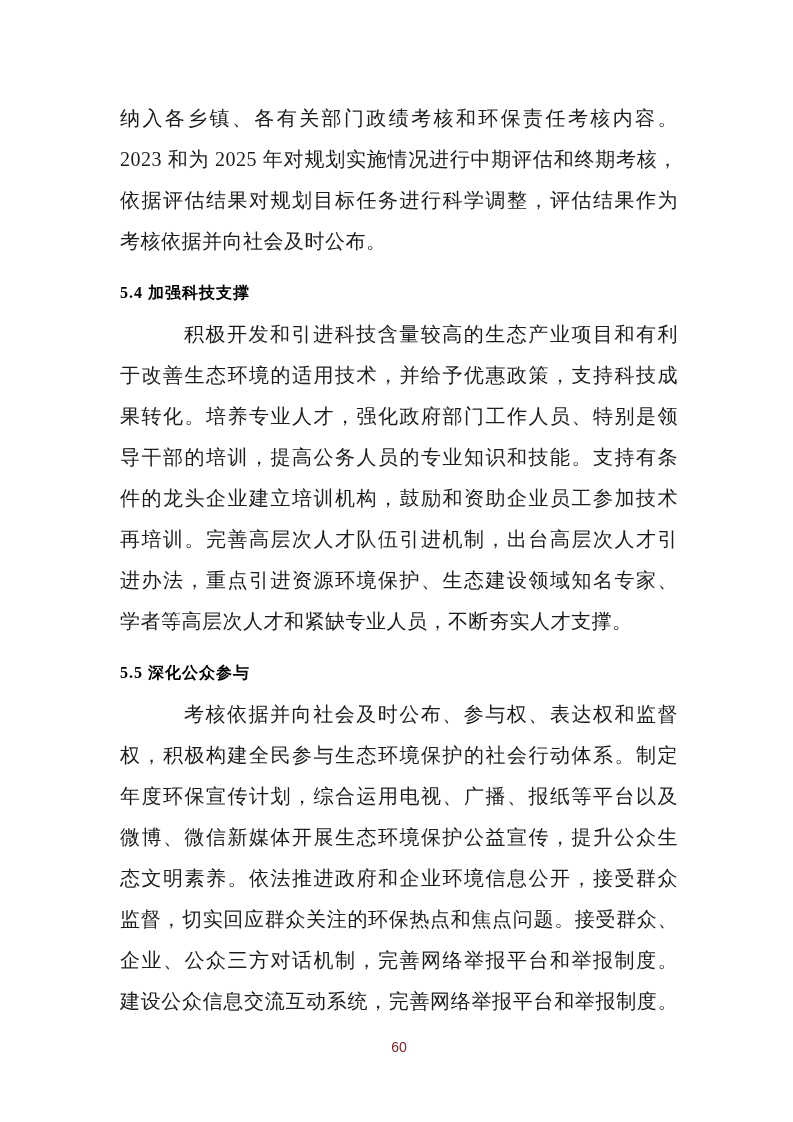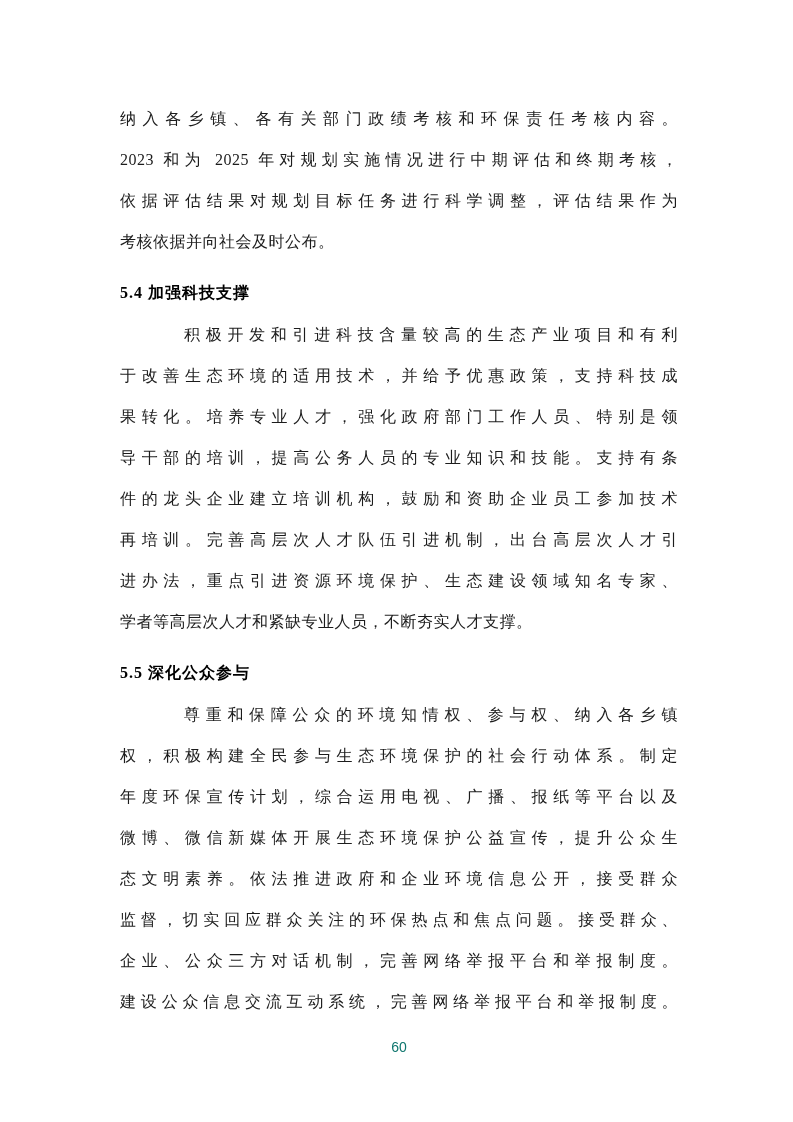--- a/index.html
+++ b/index.html
@@ -13,21 +13,21 @@
     height: 1122px;
     background: #ffffff;
     box-sizing: border-box;
     padding: 98px 115px 0 120px;
     font-family: "Liberation Serif", "DejaVu Serif", serif;
     color: #1c1c1c;
     overflow: hidden;
   }
   .para { margin: 0; padding: 0; }
   .line {
-    font-size: 16px;
+    font-size: 20px;
     line-height: 41px;
     height: 41px;
     letter-spacing: 0.5px;
     text-align: justify;
     text-align-last: justify;
     overflow: hidden;
     white-space: normal;
   }
   .line.last {
     text-align: right;
@@ -44,21 +44,21 @@
     letter-spacing: 1px;
     margin: 16px 0 6px 0;
     text-align: left;
   }
   .footer {
     margin-top: 16px;
     text-align: center;
   }
   .page-number {
     font-size: 14px;
-    color: #0f766e;
+    color: #7f1d1d;
     letter-spacing: 0;
     font-family: "Liberation Sans", "DejaVu Sans", sans-serif;
     margin-top: 44px;
   }
 </style>
 </head>
 <body>
 
 <div class="page">
 
@@ -78,21 +78,21 @@
     <div class="line">导干部的培训，提高公务人员的专业知识和技能。支持有条</div>
     <div class="line">件的龙头企业建立培训机构，鼓励和资助企业员工参加技术</div>
     <div class="line">再培训。完善高层次人才队伍引进机制，出台高层次人才引</div>
     <div class="line">进办法，重点引进资源环境保护、生态建设领域知名专家、</div>
     <div class="line last">学者等高层次人才和紧缺专业人员，不断夯实人才支撑。</div>
   </div>
 
   <div class="heading">5.5 深化公众参与</div>
 
   <div class="para">
-    <div class="line ind">尊重和保障公众的环境知情权、参与权、纳入各乡镇</div>
+    <div class="line ind">考核依据并向社会及时公布、参与权、表达权和监督</div>
     <div class="line">权，积极构建全民参与生态环境保护的社会行动体系。制定</div>
     <div class="line">年度环保宣传计划，综合运用电视、广播、报纸等平台以及</div>
     <div class="line">微博、微信新媒体开展生态环境保护公益宣传，提升公众生</div>
     <div class="line">态文明素养。依法推进政府和企业环境信息公开，接受群众</div>
     <div class="line">监督，切实回应群众关注的环保热点和焦点问题。接受群众、</div>
     <div class="line">企业、公众三方对话机制，完善网络举报平台和举报制度。</div>
     <div class="line">建设公众信息交流互动系统，完善网络举报平台和举报制度。</div>
   </div>
 
   <div class="footer">

